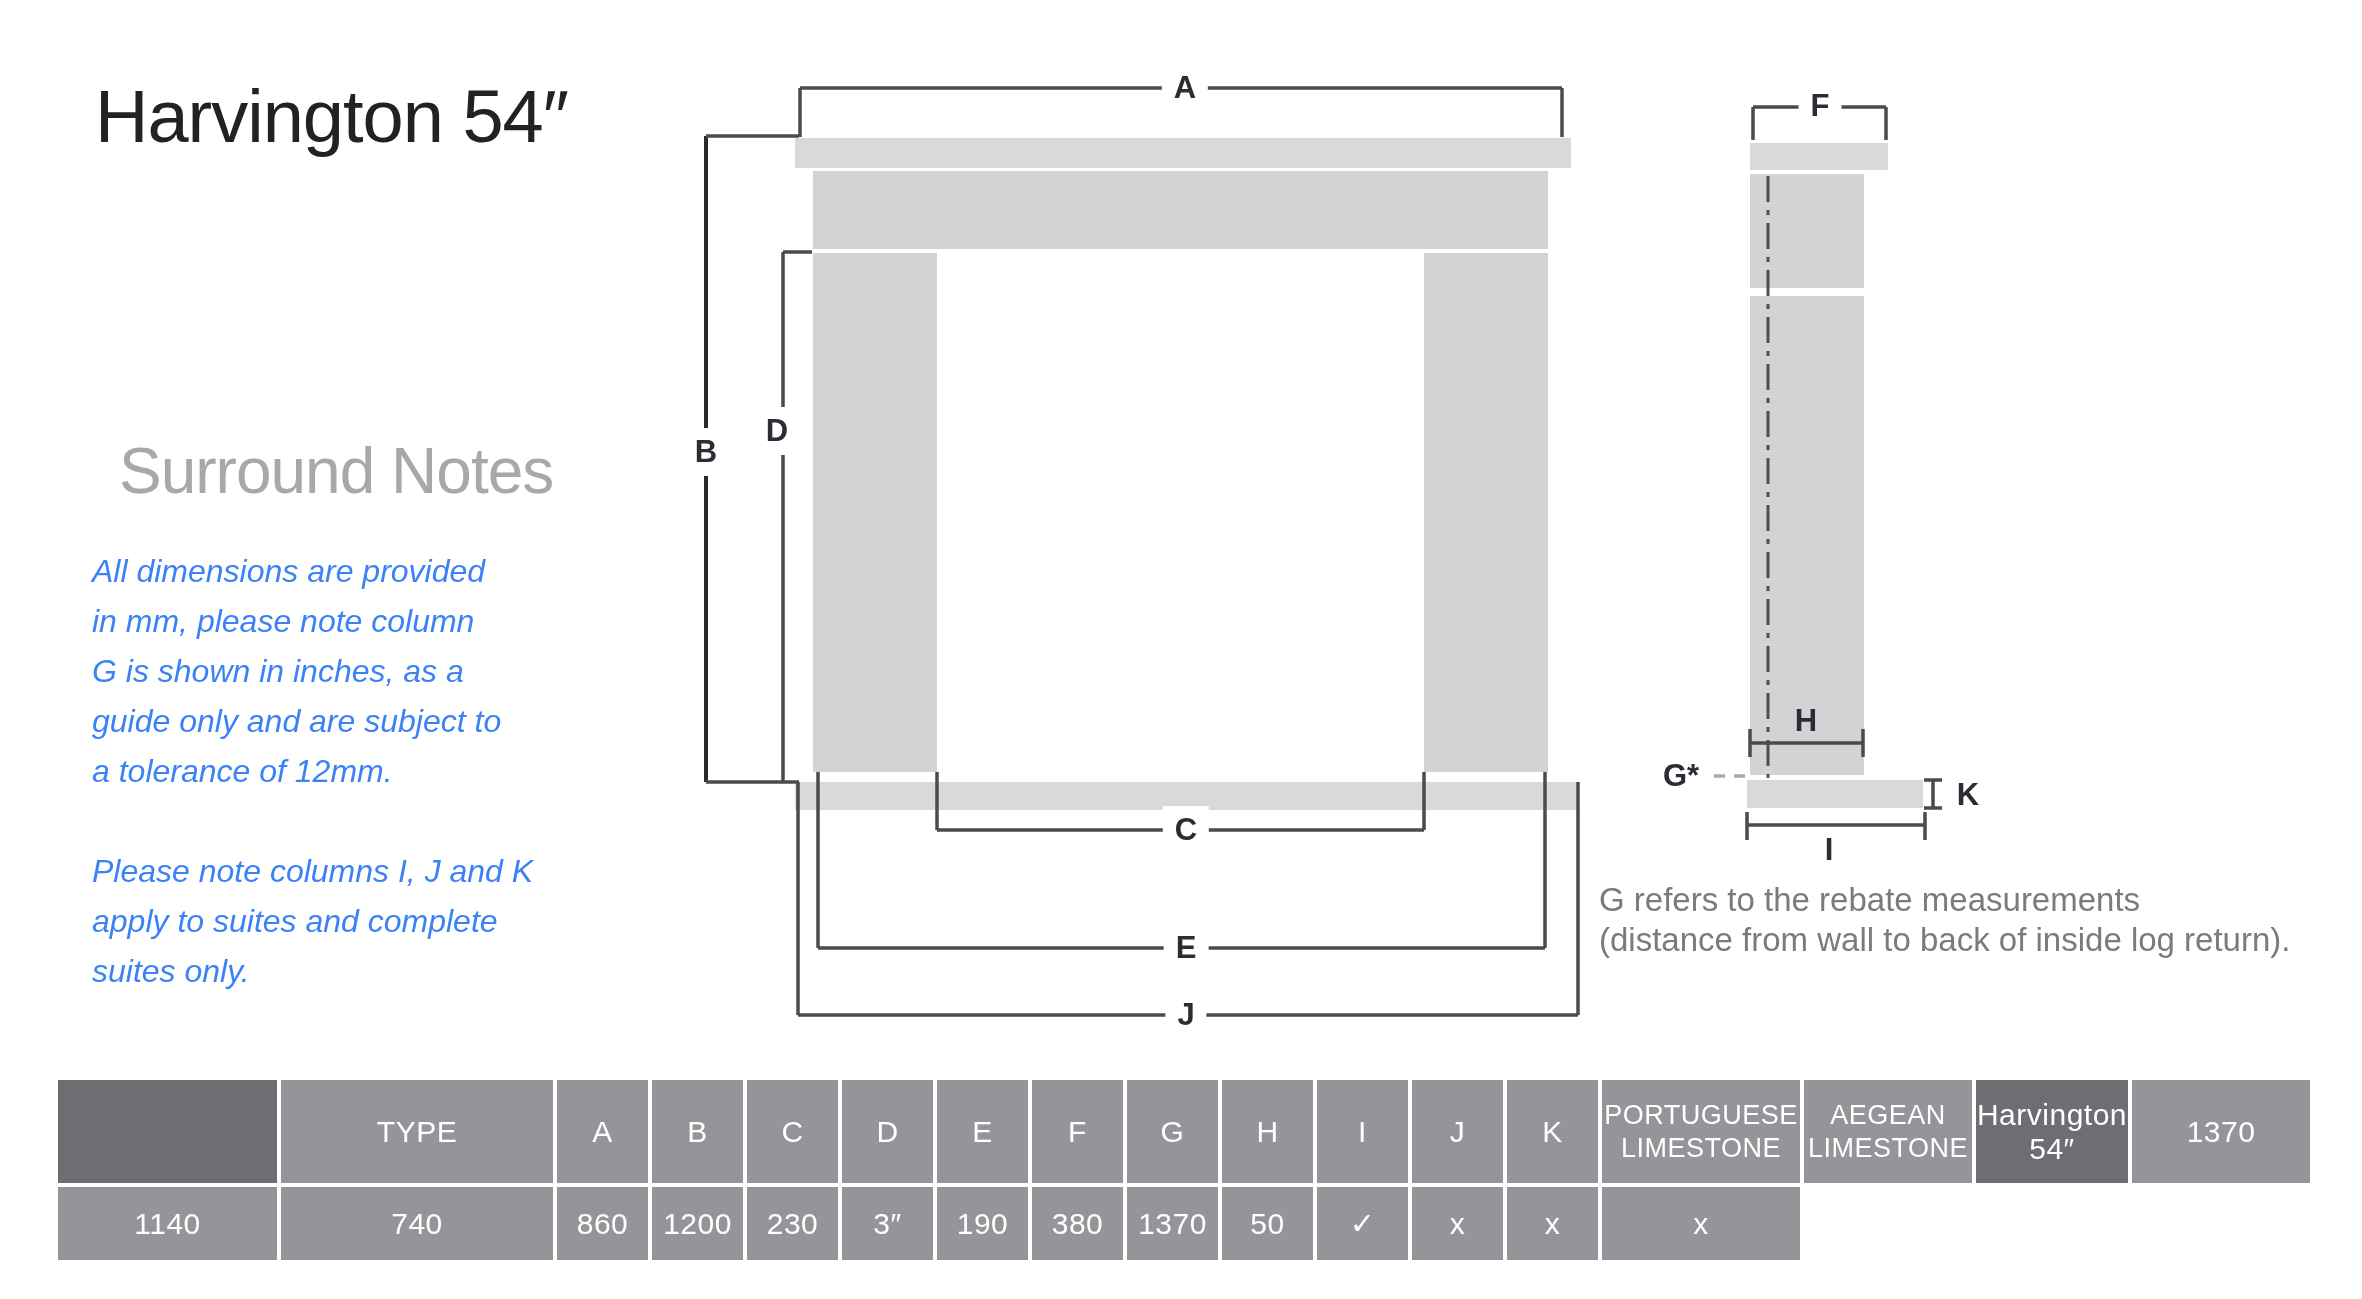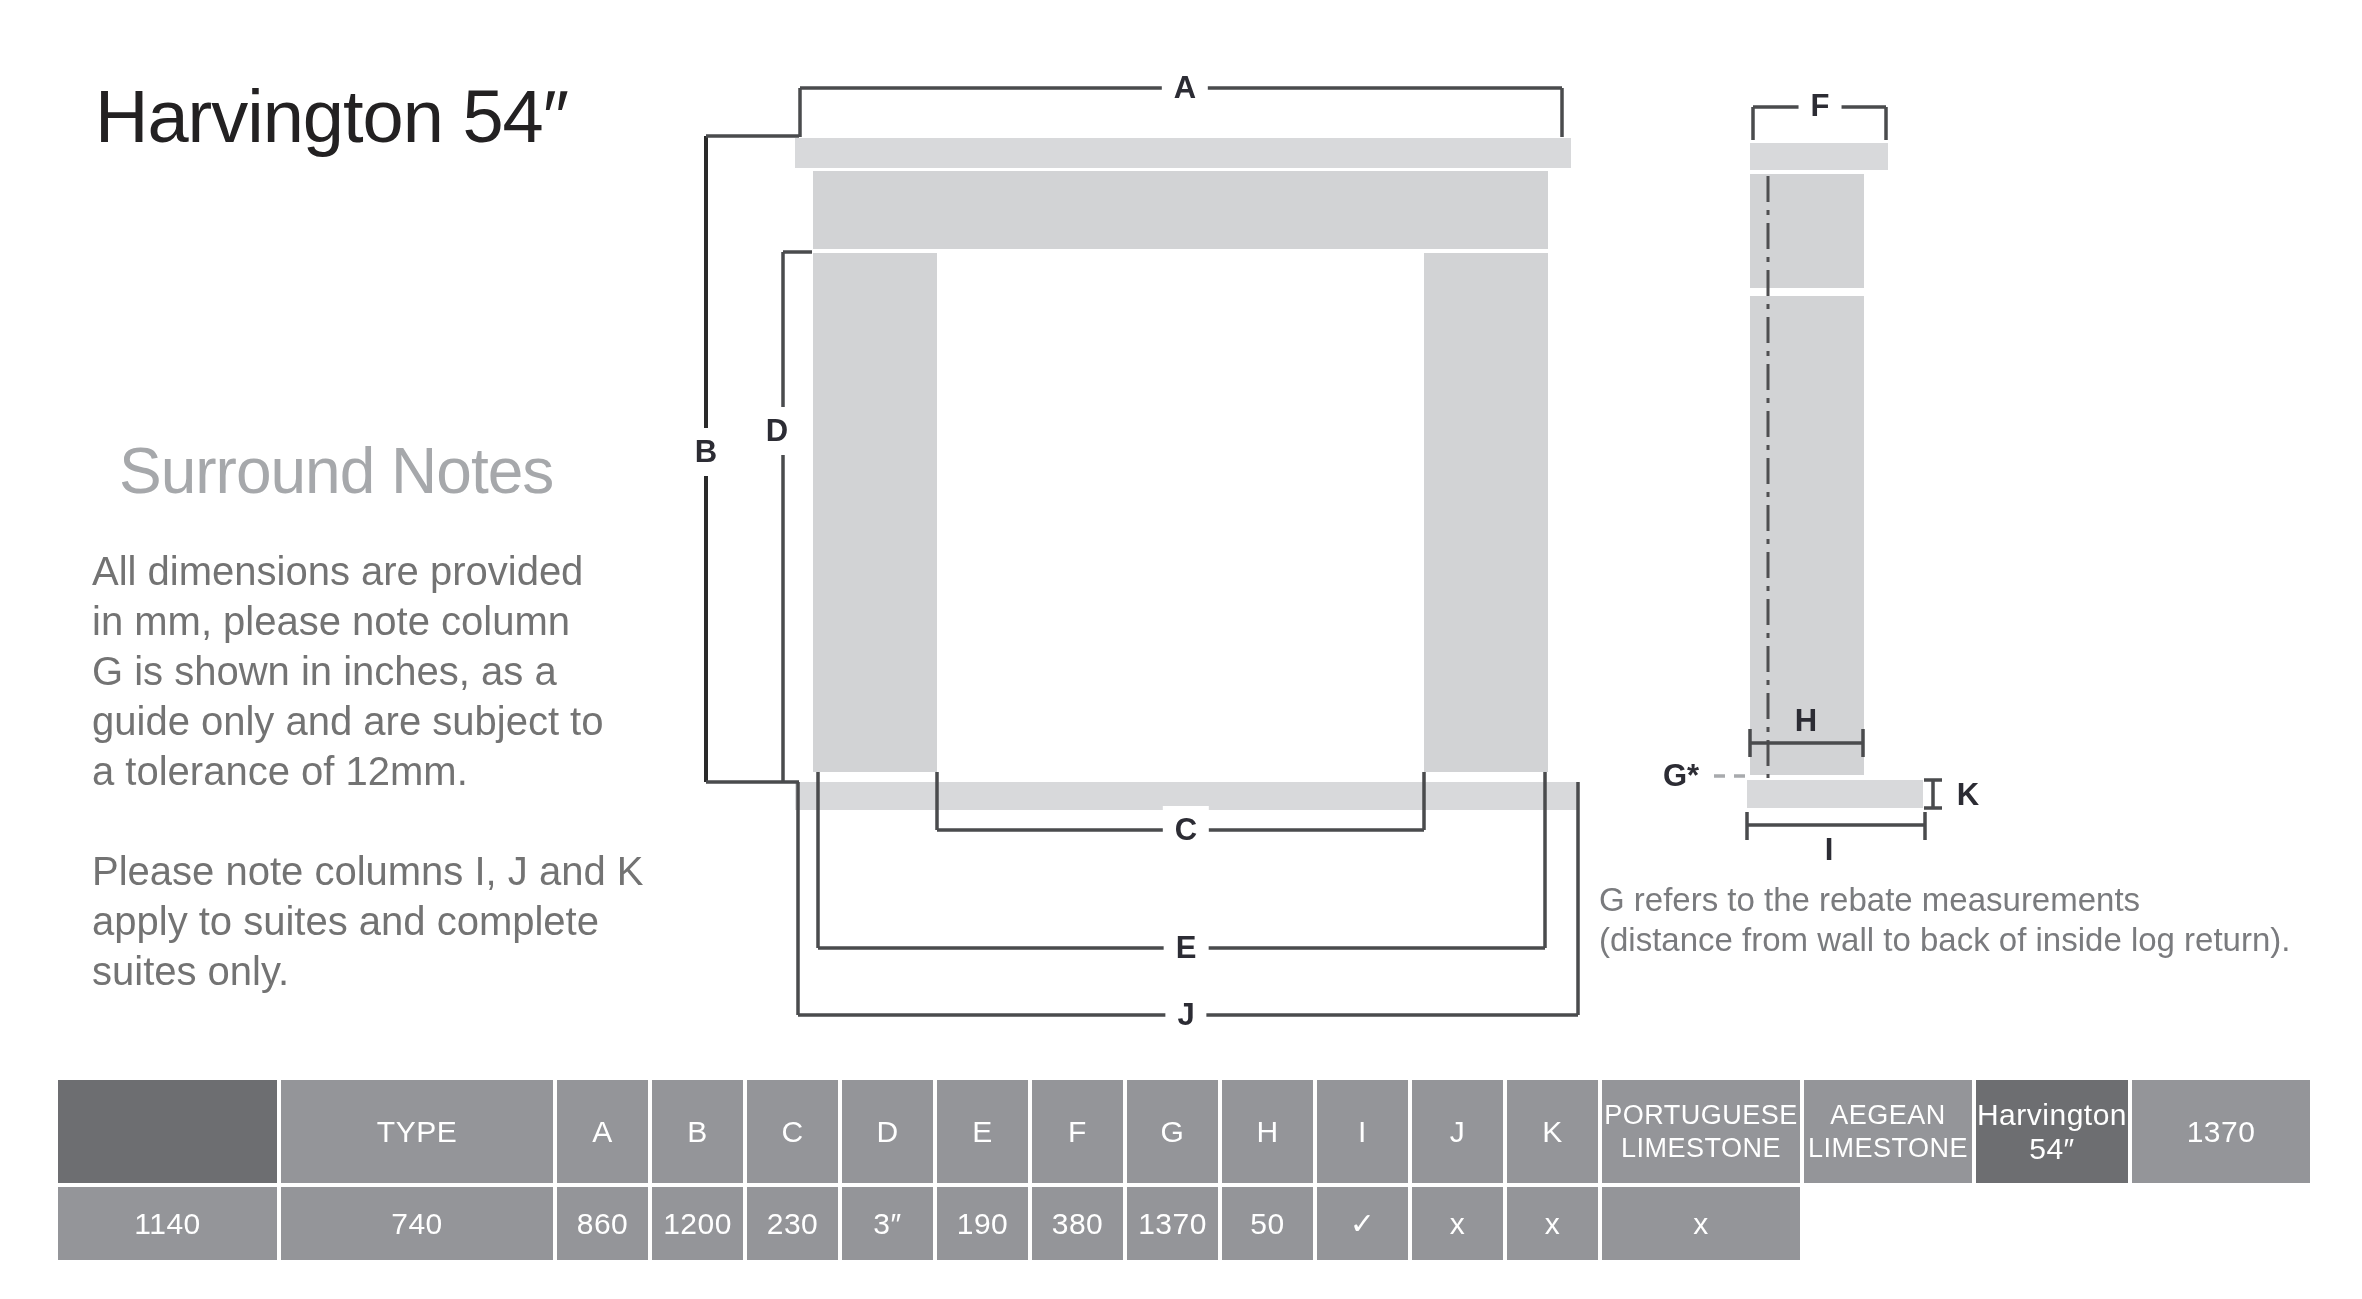--- a/index.html
+++ b/index.html
@@ -4,21 +4,21 @@
 <style>
   html,body{margin:0;padding:0;background:#ffffff;}
   body{width:2362px;height:1299px;font-family:"Liberation Sans",sans-serif;position:relative;overflow:hidden;}
   #page{position:absolute;inset:0;background:#fff;}
 
   .abs{position:absolute;}
 
   
   .page-title{left:95px;top:76px;font-size:74px;line-height:1.1;color:#232122;letter-spacing:-1px;}
   .notes-heading{left:91px;top:436px;font-size:64px;line-height:1.1;color:#a6a8ab;letter-spacing:-1px;margin-left:28px;}
-  .notes-para{left:92px;font-size:40px;line-height:50px;color:#737373;white-space:pre-line;}
+  .notes-para{left:92px;font-size:32px;line-height:50px;color:#3b82f6;white-space:pre-line;font-style:italic;}
   .para1{top:546px;}
   .para2{top:846px;}
 
   
   svg.diagram{left:0;top:0;width:2362px;height:1299px;}
   .fill-mid{fill:#d2d3d5;}
   .fill-light{fill:#d8d9db;}
   .dim-stroke{stroke:#4a4b4d;stroke-width:3.5;fill:none;}
   .dim-stroke-dark{stroke:#2a2a2a;stroke-width:4;fill:none;}
   .dashdot{stroke:#4f4f51;stroke-width:3;fill:none;stroke-dasharray:26 8 5 8;}

